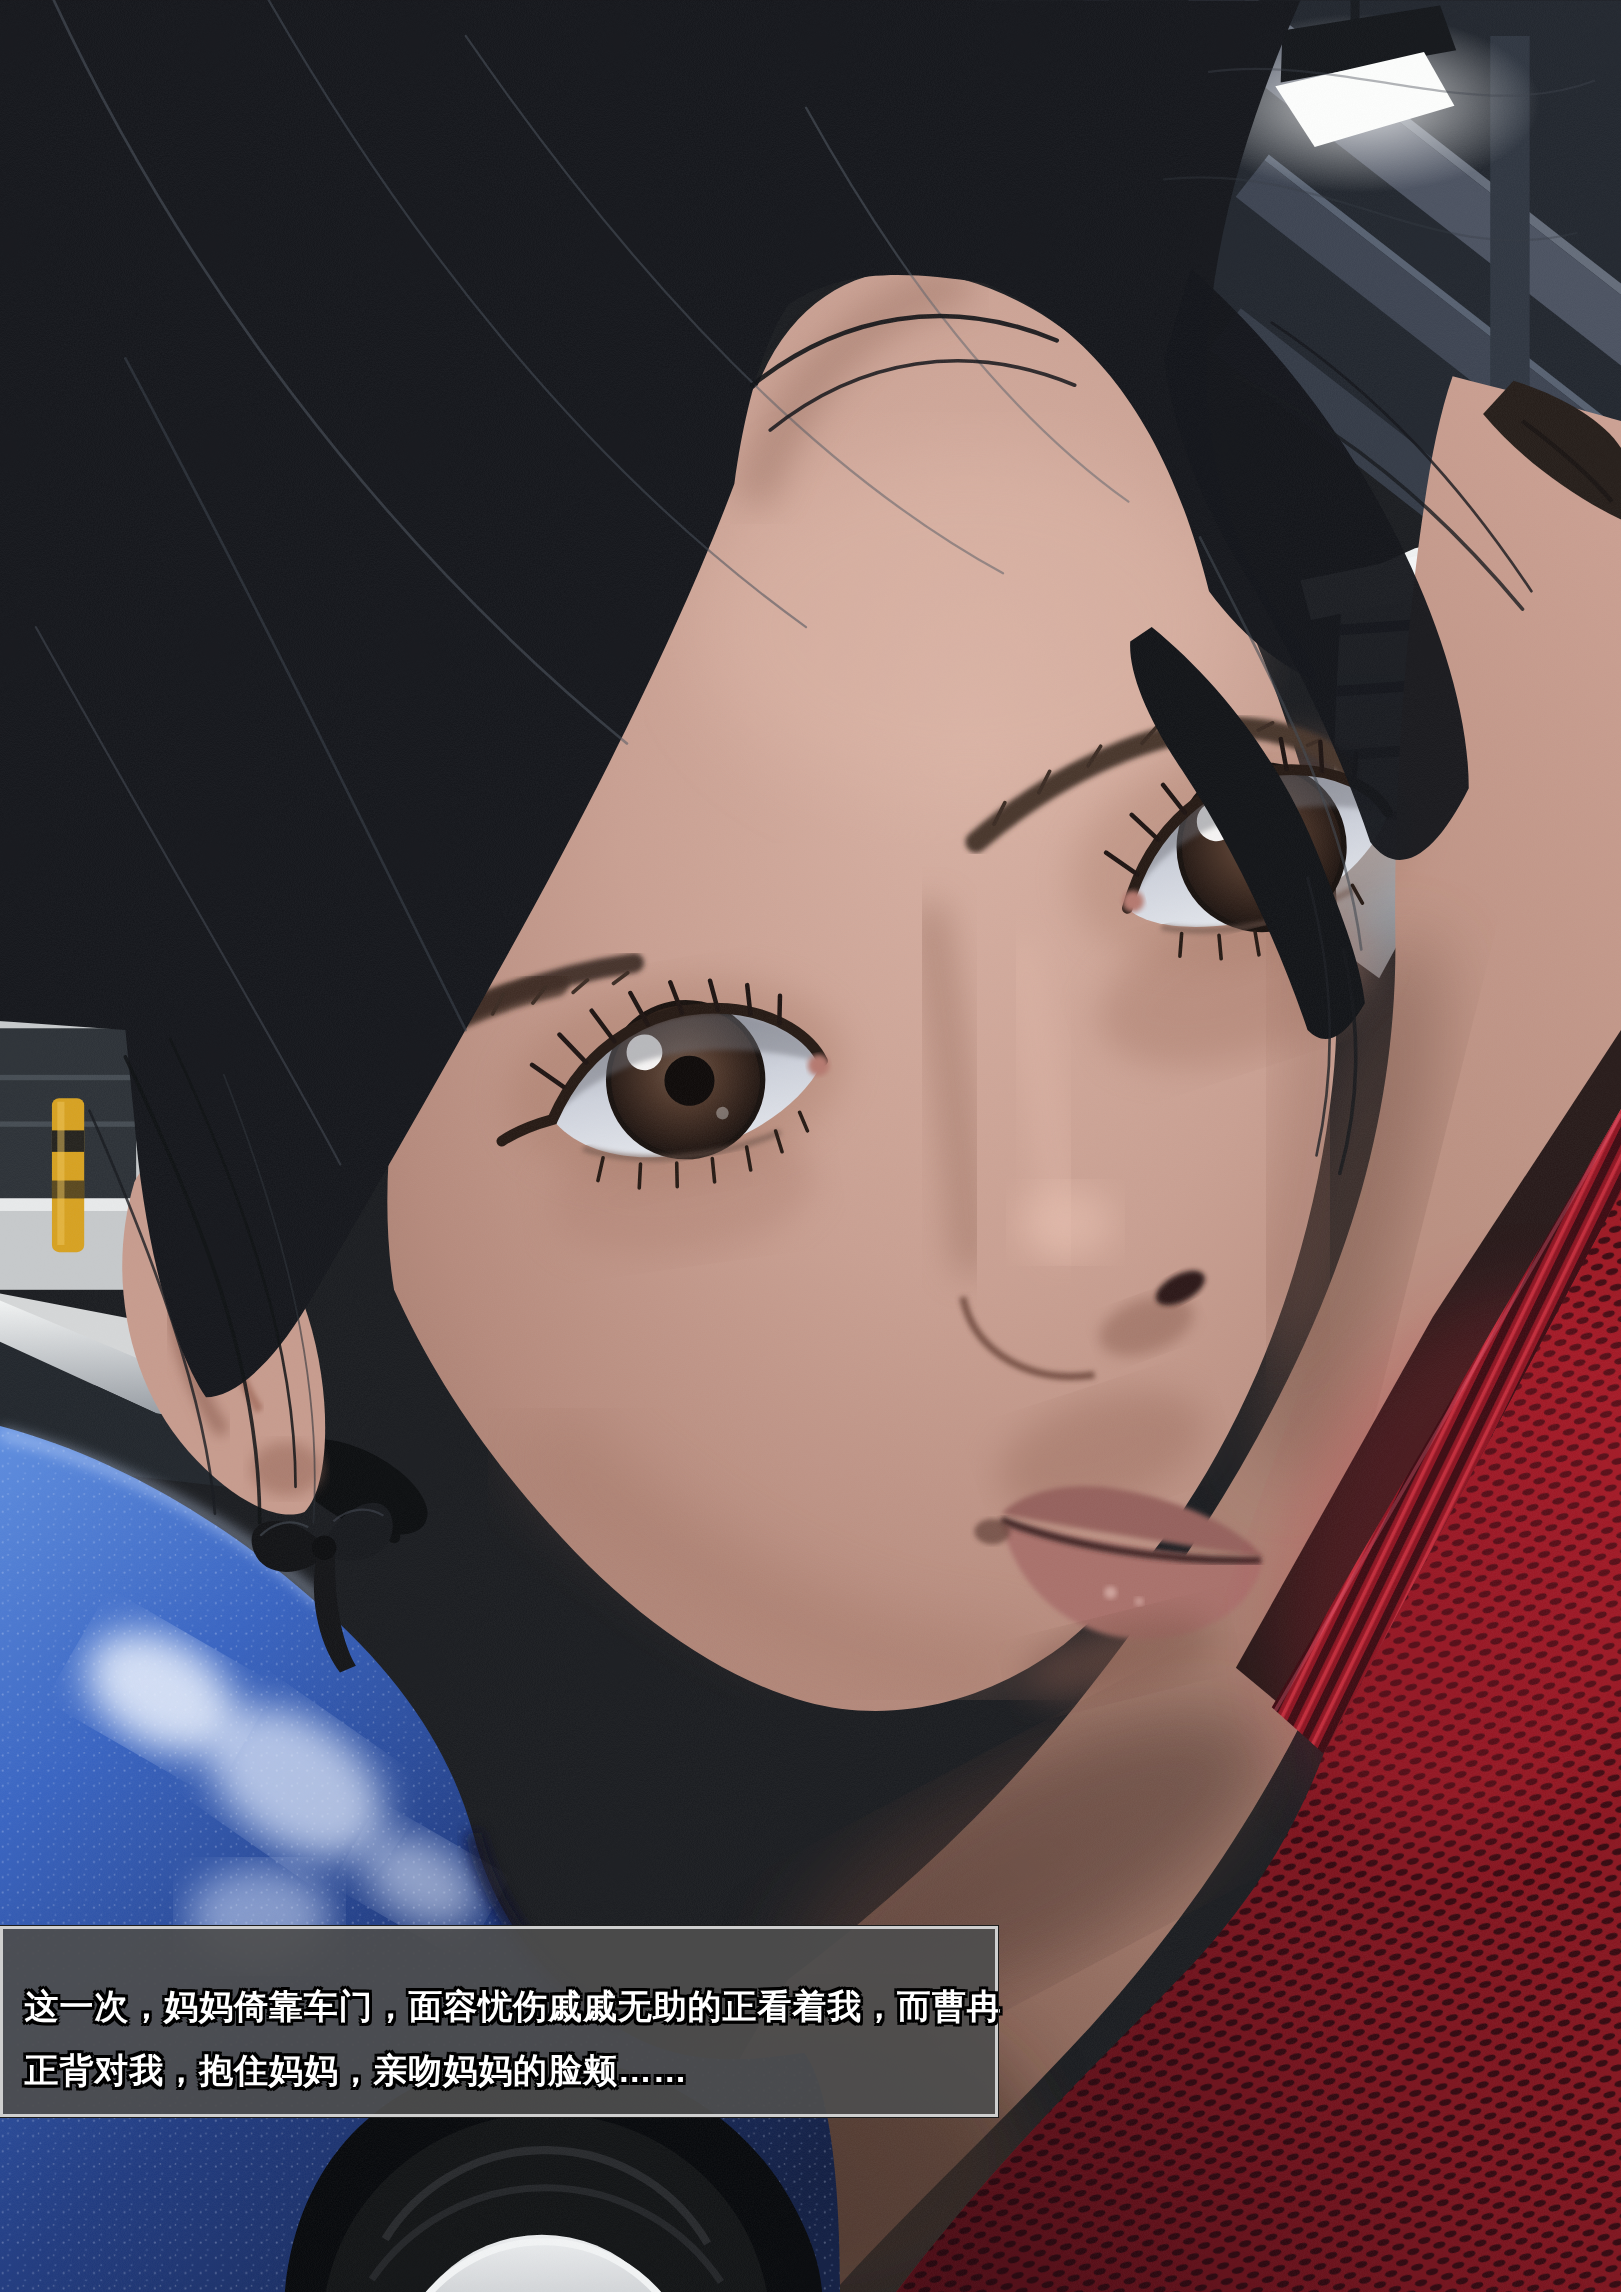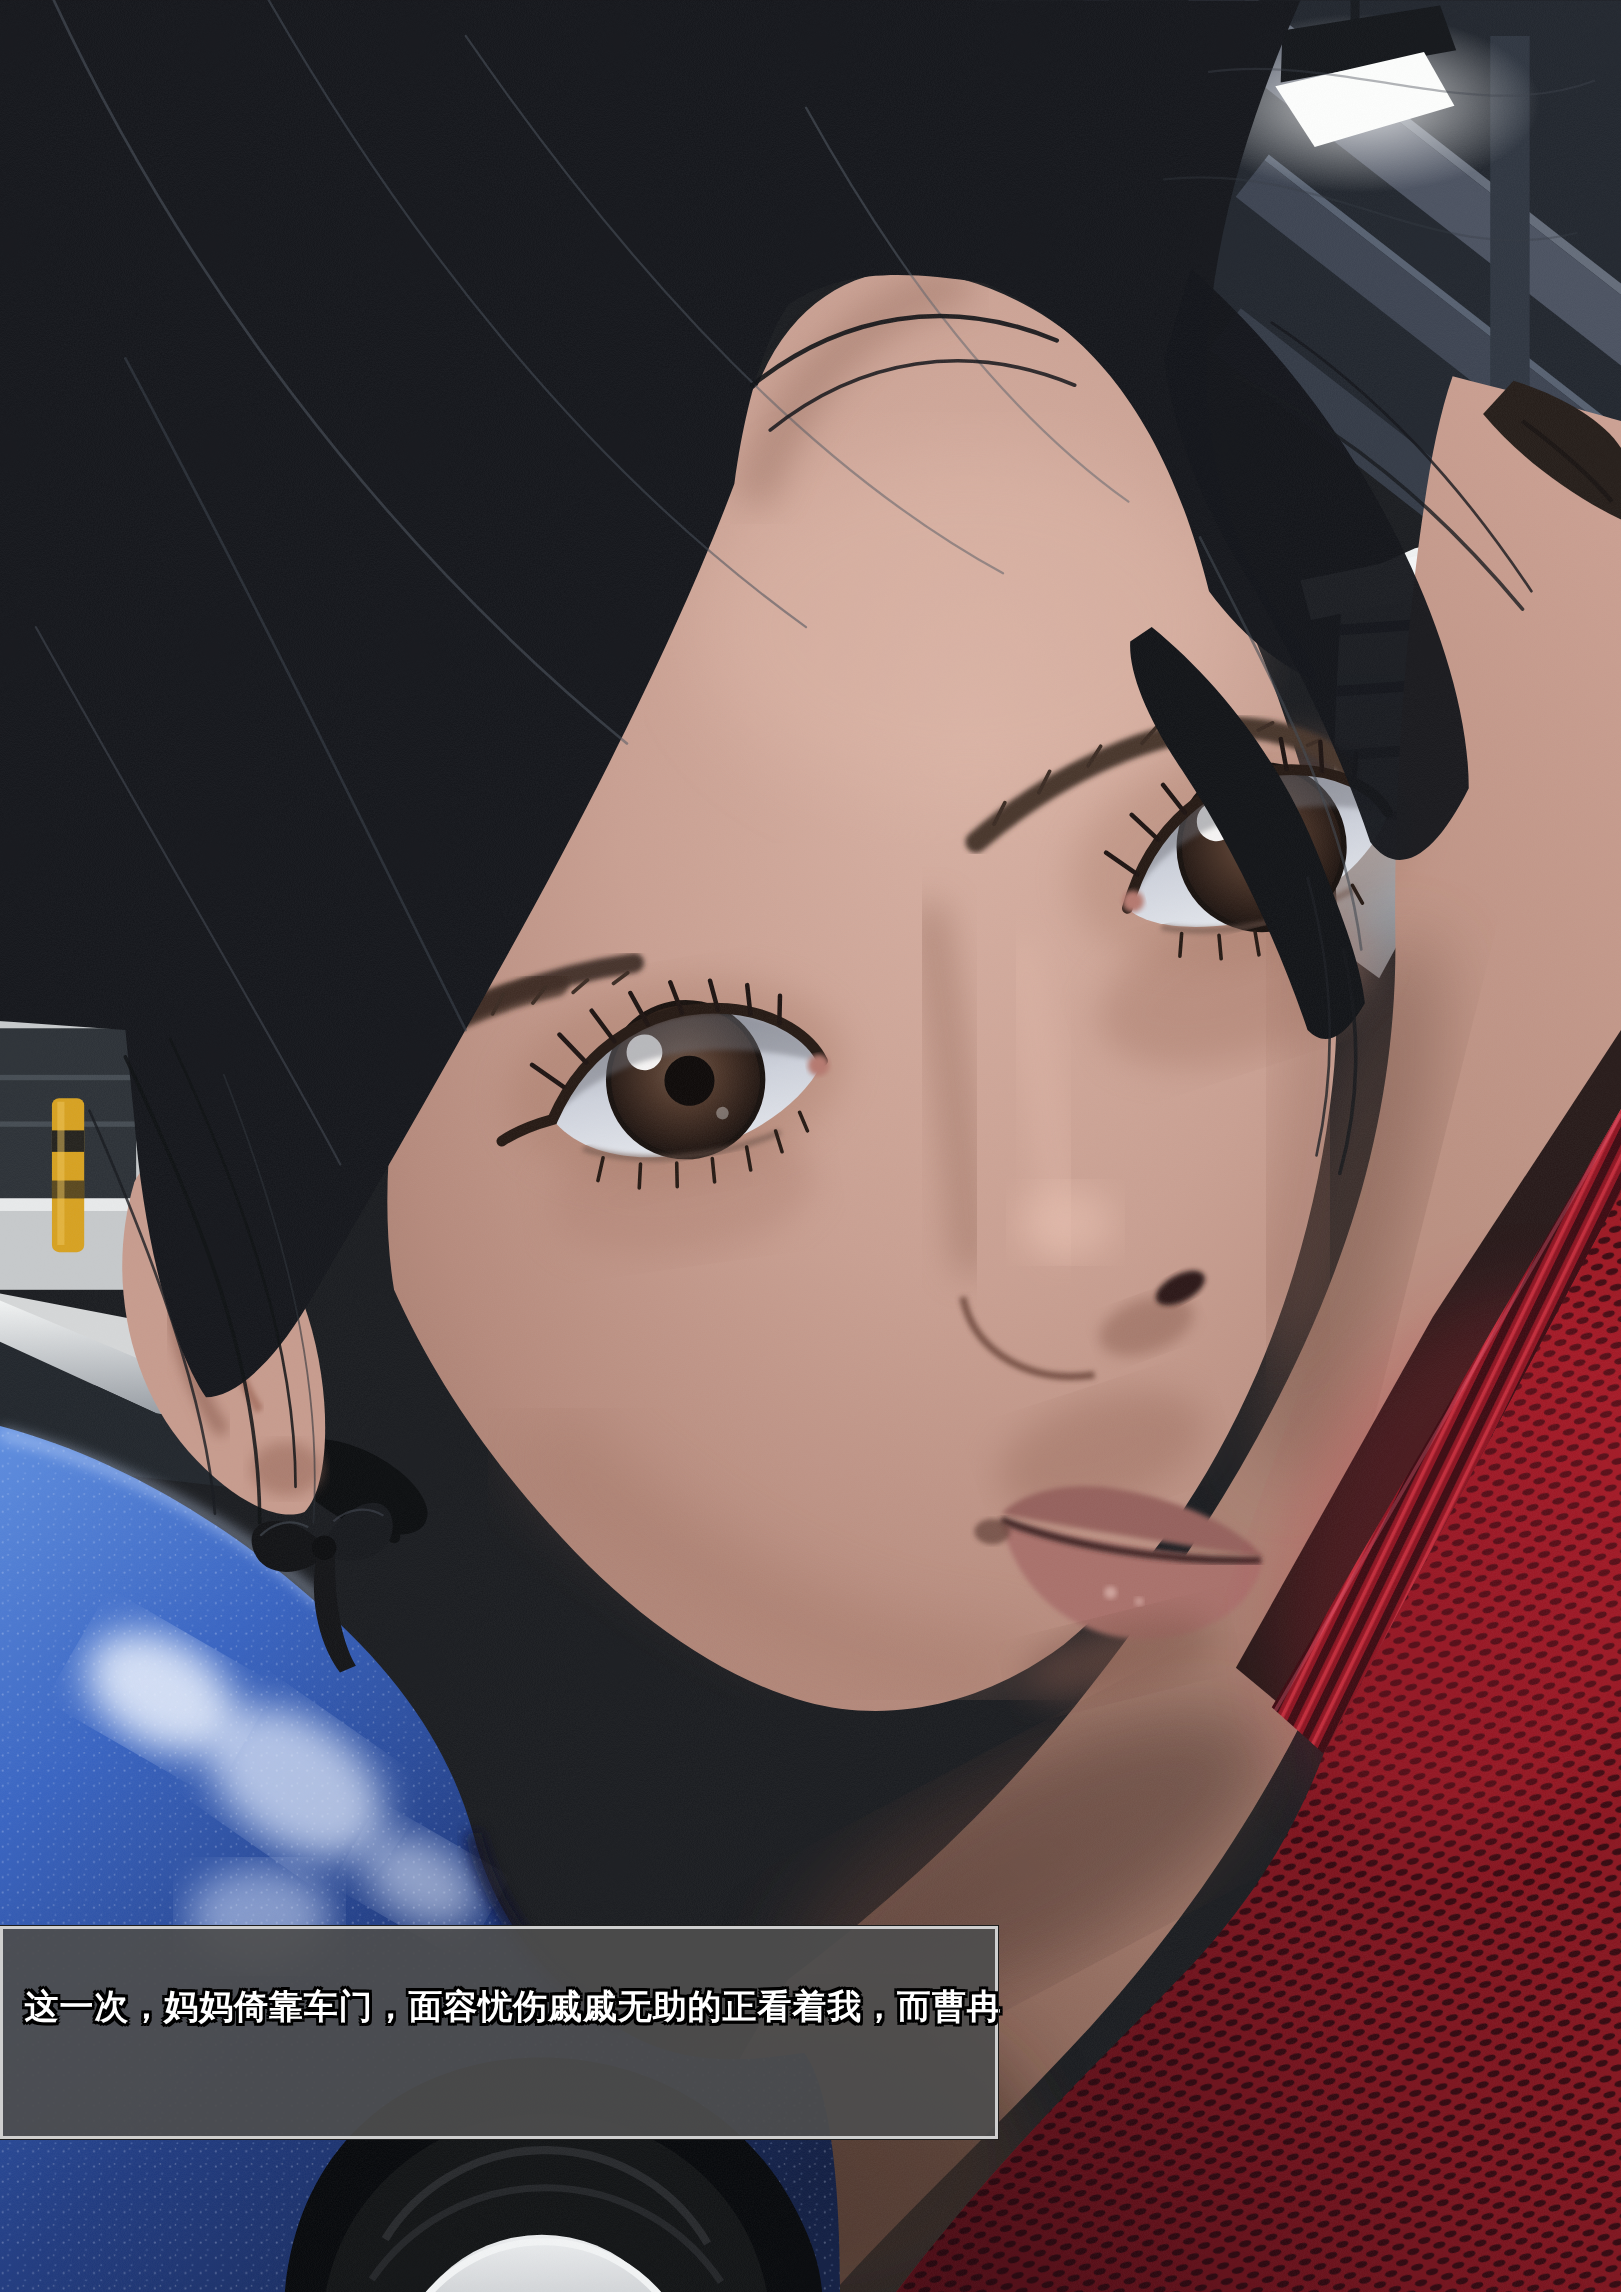--- a/index.html
+++ b/index.html
@@ -1,20 +1,20 @@
 <!DOCTYPE html>
 <html style="--caption_bg: #4e4e4e; --caption_border: #cfcfcf; --caption_text: #ffffff; --caption_outline: #000000; --hair: #13151a; --skin_light: #d8b1a3; --skin_deep: #7e5b4e; --car_blue_light: #5d8de0; --car_blue_dark: #101d42; --knit_red: #9c1722; --steel_beam: #4a5160; --light_fixture: #fdfefd; --bollard_yellow: #d7a11f; --silver_car: #f2f4f4;font-size:14.3px"><head>
 <meta charset="utf-8">
 <style>
   html,body{margin:0;padding:0;background:#000;}
   body{width:1621px;height:2293px;position:relative;overflow:hidden;
        font-family:"Liberation Sans","DejaVu Sans",sans-serif;}
   #scene{position:absolute;inset:0;width:1621px;height:2293px;display:block;}
   .caption{
-    position:absolute;left:0;top:1926px;width:998px;height:213px;
+    position:absolute;left:0;top:1926px;width:998px;height:191px;
     box-sizing:border-box;
     background:rgba(78,78,78,0.93);
     border:3.6px solid var(--caption_border,#cfcfcf);
     outline:1.8px solid #1d1d1d;
     padding:45px 16px 0 21.5px;
     color:var(--caption_text,#ffffff);
     font-size:34px;font-weight:bold;line-height:64px;
     letter-spacing:0.9px;white-space:nowrap;
     text-shadow:-2.7px -2.7px 0 #000,2.7px -2.7px 0 #000,-2.7px 2.7px 0 #000,2.7px 2.7px 0 #000,
                 -2.7px 0 0 #000,2.7px 0 0 #000,0 -2.7px 0 #000,0 2.7px 0 #000;
@@ -340,14 +340,15 @@
     <ellipse cx="1660" cy="1750" rx="220" ry="320" fill="#c41f30" opacity="0.22" filter="url(#b40)" transform="rotate(20 1660 1750)"></ellipse>
     <polygon points="1810,1238 1810,1330 1478,1958 1420,1906" fill="url(#pRib)"></polygon>
     <path d="M1810,1244 L1424,1910" stroke="#e8607a" stroke-width="4" opacity="0.35"></path>
   </g>
 
   <rect width="1810" height="2560" filter="url(#grain)" opacity="0.55"></rect>
 </svg>
 
 <div class="caption">
   <div class="cap-line">这一次，妈妈倚靠车门，面容忧伤戚戚无助的正看着我，而曹冉</div>
+  <div class="cap-line">正背对我，抱住妈妈，亲吻妈妈的脸颊……</div>
 </div>
 
 
 </body></html>

